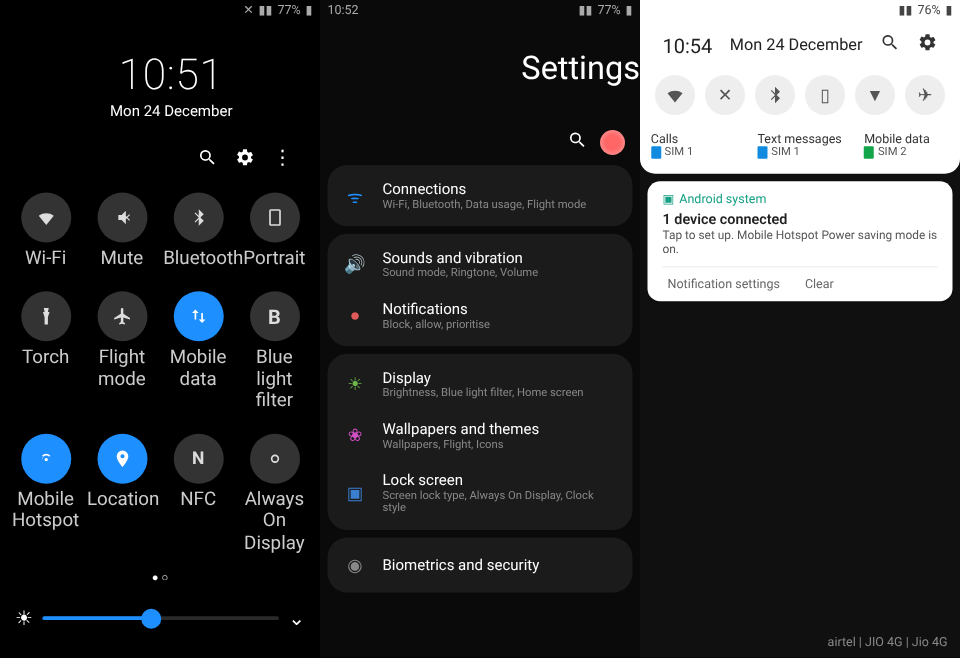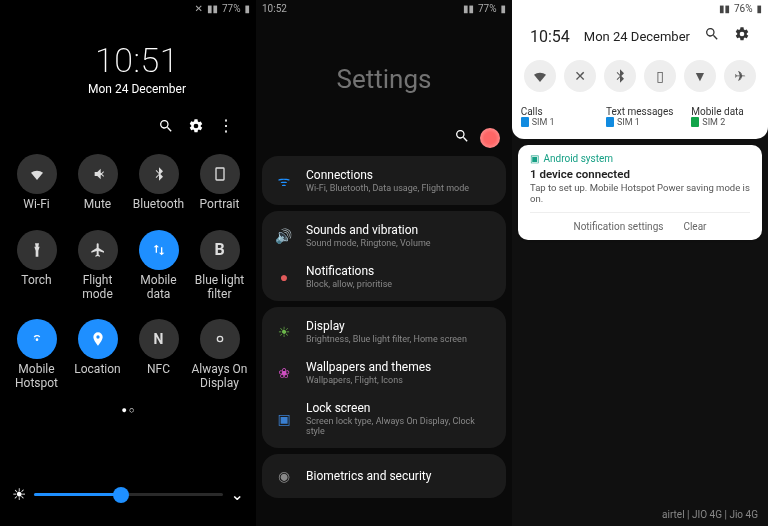--- a/index.html
+++ b/index.html
@@ -12,29 +12,29 @@
 
   
   .qs-clock { margin-top: 24px; text-align: center; padding-left: 18px; }
   .qs-time { font-size: 34px; font-weight: 200; letter-spacing: 0.5px; }
   .qs-date { font-size: 12px; margin-top: 2px; }
   .qs-topicons { display: flex; justify-content: flex-end; gap: 14px; padding: 22px 22px 6px; }
   .qs-grid { display: grid; grid-template-columns: repeat(4, 1fr); gap: 18px 0; padding: 10px 6px; }
   .qs-tile { display: flex; flex-direction: column; align-items: center; gap: 4px; }
   .qs-circle { width: 40px; height: 40px; border-radius: 50%; background: #333; display: flex; align-items: center; justify-content: center; }
   .qs-circle.active { background: #1e8fff; }
-  .qs-label { font-size: 12px; text-align: center; color: #ccc; max-width: 56px; line-height: 1.15; }
+  .qs-label { font-size: 15px; text-align: center; color: #ccc; max-width: 56px; line-height: 1.15; }
   .qs-dots { display: flex; justify-content: center; gap: 6px; margin-top: 4px; font-size: 9px; }
   .brightness { display: flex; align-items: center; gap: 8px; padding: 10px 12px; position: absolute; bottom: 12px; left: 0; right: 0; }
   .slider-track { flex: 1; height: 3px; background: #2a2a2a; border-radius: 2px; position: relative; }
   .slider-fill { position: absolute; left: 0; top: 0; bottom: 0; width: 46%; background: #1e8fff; border-radius: 2px; }
   .slider-thumb { position: absolute; left: 46%; top: 50%; transform: translate(-50%,-50%); width: 16px; height: 16px; border-radius: 50%; background: #1e8fff; }
 
   
-  .settings-title { font-size: 26px; font-weight: 400; text-align: center; margin-top: 48px; margin-bottom: 34px; color: #737373;}
+  .settings-title { font-size: 26px; font-weight: 400; text-align: right; margin-top: 24px; margin-bottom: 34px; color: #ffffff;}
   .settings-head-icons { display: flex; justify-content: flex-end; gap: 10px; padding: 0 12px 8px; align-items: center;}
   .avatar { width: 20px; height: 20px; border-radius: 50%; background: radial-gradient(circle, #f66 40%, #faa 100%); }
   .settings-list { padding: 0 6px; display: flex; flex-direction: column; gap: 6px; }
   .settings-card { background: #1b1b1b; border-radius: 16px; padding: 4px 0; }
   .settings-item { display: flex; align-items: center; gap: 12px; padding: 8px 12px; }
   .settings-icon { width: 20px; height: 20px; display: flex; align-items: center; justify-content: center; font-size: 14px; flex-shrink: 0; }
   .settings-text { display: flex; flex-direction: column; }
   .settings-item-title { font-size: 12px; color: #fff; }
   .settings-item-sub { font-size: 9px; color: #888; margin-top: 1px; }
 
@@ -51,21 +51,21 @@
   .sim-cell { display: flex; flex-direction: column; align-items: flex-start; font-size: 10px; min-width: 68px; }
   .sim-title { font-size: 10px; color: #333; }
   .sim-sub { font-size: 9px; color: #555; display: flex; align-items: center; gap: 3px; }
   .sim-badge { display: inline-block; width: 8px; height: 10px; border-radius: 1px; }
   .sim-blue { background: #118be0; }
   .sim-green { background: #12a54a; }
   .notif-card { background: #fff; margin: 6px 6px 0; border-radius: 10px; color: #222; padding: 8px 12px 4px; box-shadow: 0 1px 2px rgba(0,0,0,0.1); }
   .notif-app { font-size: 10px; color: #16a085; display: flex; align-items: center; gap: 4px;}
   .notif-title { font-size: 11.5px; font-weight: 600; margin-top: 3px; }
   .notif-body { font-size: 9.5px; color: #555; margin-top: 1px; }
-  .notif-actions { display: flex; justify-content: center; gap: 20px; padding: 8px 4px 4px; font-size: 10px; color: #666; border-top: 1px solid #eee; margin-top: 8px;}
+  .notif-actions { display: flex; justify-content: flex-start; gap: 20px; padding: 8px 4px 4px; font-size: 10px; color: #666; border-top: 1px solid #eee; margin-top: 8px;}
   .carrier { position: absolute; bottom: 6px; right: 10px; font-size: 10px; color: #888; }
 
   svg { width: 16px; height: 16px; }
   .qs-circle svg { fill: #ddd; }
   .qs-circle.active svg { fill: #fff; }
 </style>
 </head>
 <body>
 
 <div class="panel">

